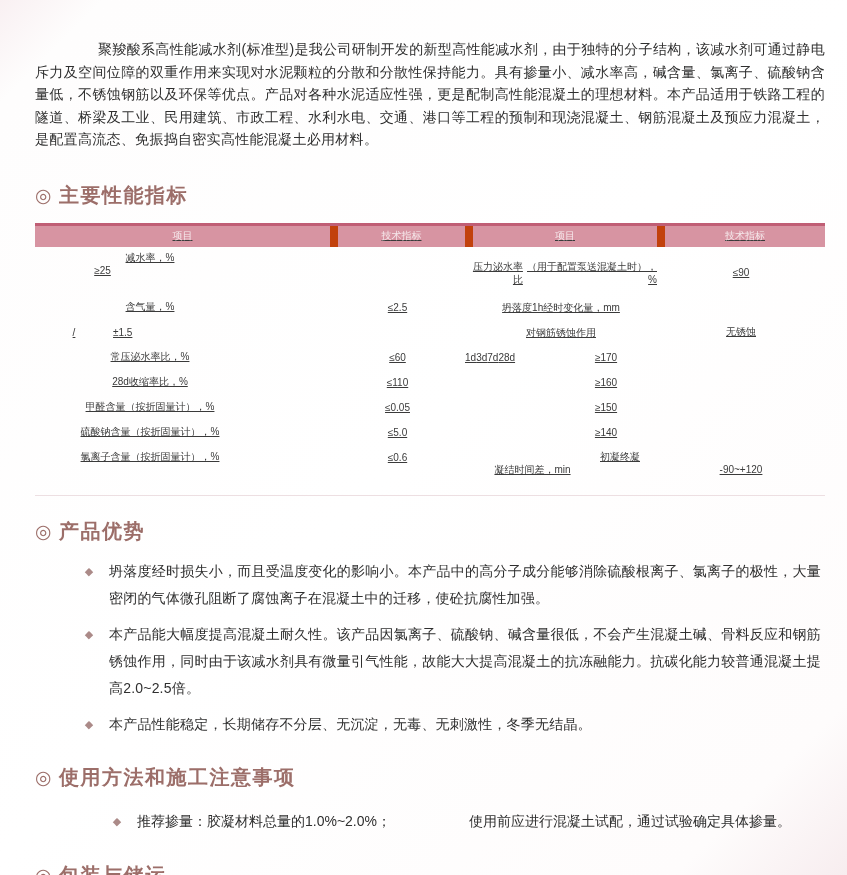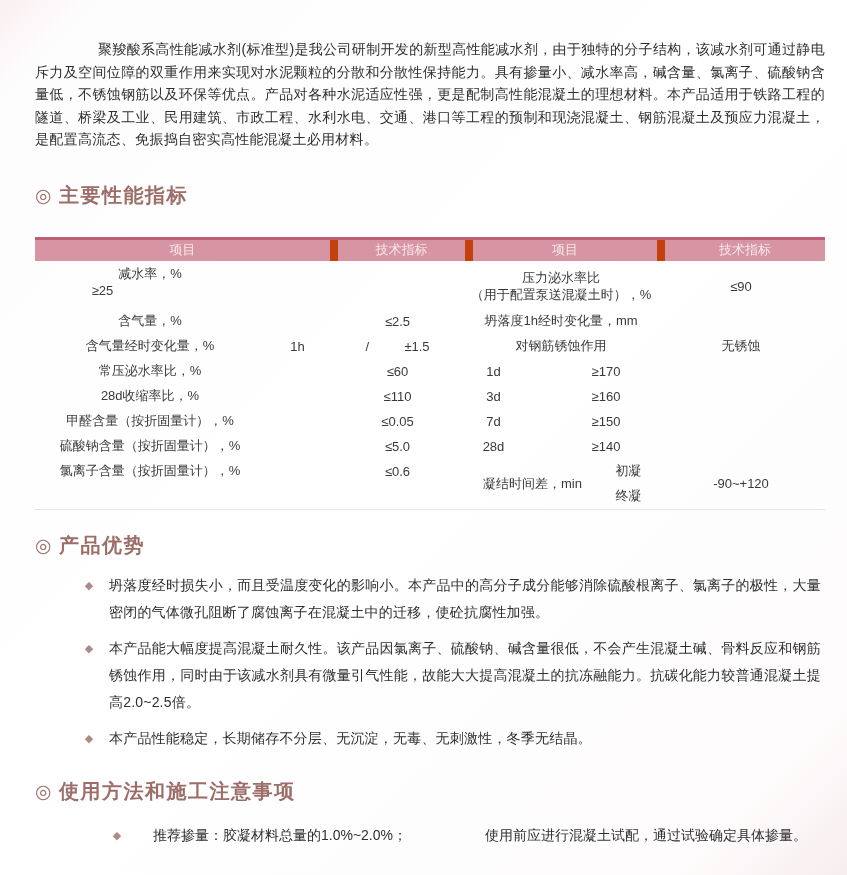--- a/index.html
+++ b/index.html
@@ -24,21 +24,21 @@
     margin:0;font-size:20px;font-weight:bold;color:#9c6e69;letter-spacing:1.5px;
   }
   .sec-title .marker{font-size:19px;font-weight:normal;}
 
   .h-perf{margin-top:31px;}
   .h-adv{margin-top:22px;}
   .h-usage{margin-top:26px;}
   .h-pack{margin-top:27px;}
 
   
-  .perf-table{width:790px;margin-top:28px;font-size:13px;color:#3a3a3a;}
+  .perf-table{width:790px;margin-top:14px;font-size:10px;color:#3a3a3a;text-decoration:underline;}
   .t-header{
     display:flex;height:24px;
     background:#d794a2;border-top:3px solid #c05e75;
     color:#f6e9ec;box-sizing:border-box;
   }
   .hc{display:flex;align-items:center;justify-content:center;box-sizing:border-box;border-left:8px solid #c2410c;}
   .hc.c1{width:295px;border-left:none;}
   .hc.c2{width:135px;}
   .hc.c3{width:192px;}
   .hc.c4{width:168px;}
@@ -50,42 +50,42 @@
   .lrow{display:flex;height:25px;}
   .lrow.tall{height:44px;flex-direction:column;}
   .lc1{width:295px;display:flex;align-items:center;}
   .lc1 .lbl{width:230px;text-align:center;}
   .lc1 .sub{width:65px;text-align:center;}
   .lc2{width:135px;display:flex;align-items:center;justify-content:center;}
   .lc2.split{justify-content:space-evenly;}
 
   .rrow{display:flex;height:25px;}
   .rrow.tall{height:44px;}
-  .rc3{width:192px;display:flex;flex-direction:column;align-items:center;justify-content:center;line-height:1.3;text-align:right;}
+  .rc3{width:192px;display:flex;flex-direction:row;align-items:center;justify-content:center;line-height:1.3;text-align:right;}
   .rc4{width:168px;display:flex;align-items:center;justify-content:center;}
 
   .grp{display:flex;}
   .grp.strength{height:100px;}
   .grp.setting{height:50px;}
   .g-lbl{width:135px;display:flex;align-items:center;justify-content:center;}
-  .g-mid{width:57px;display:flex;flex-direction:column;}
+  .g-mid{width:57px;display:flex;flex-direction:row;}
   .g-mid span{height:25px;display:flex;align-items:center;justify-content:center;}
   .g-vals{width:168px;display:flex;flex-direction:column;}
   .g-vals span{height:25px;display:flex;align-items:center;justify-content:center;}
   .g-val-center{width:168px;display:flex;align-items:center;justify-content:center;}
 
   
   .adv-list{margin-top:13px;}
   .b-item{display:flex;gap:14px;margin:0 0 9px 48px;font-size:14px;line-height:27px;color:#2f2f2f;}
   .b-item .dm{color:#ab8a88;font-size:11px;line-height:27px;flex:0 0 12px;text-align:center;}
   .b-item p{margin:0;width:712px;text-align:justify;letter-spacing:.2px;}
 
   .usage-row{display:flex;gap:14px;margin:17px 0 0 76px;font-size:14px;line-height:27px;color:#2f2f2f;}
   .usage-row .dm{color:#ab8a88;font-size:11px;flex:0 0 12px;text-align:center;}
-  .usage-row .dosage{width:318px;margin-left:16px;}
+  .usage-row .dosage{width:318px;}
 </style>
 </head>
 <body>
 
 <div class="page">
 
   <p class="intro">聚羧酸系高性能减水剂(标准型)是我公司研制开发的新型高性能减水剂，由于独特的分子结构，该减水剂可通过静电斥力及空间位障的双重作用来实现对水泥颗粒的分散和分散性保持能力。具有掺量小、减水率高，碱含量、氯离子、硫酸钠含量低，不锈蚀钢筋以及环保等优点。产品对各种水泥适应性强，更是配制高性能混凝土的理想材料。本产品适用于铁路工程的隧道、桥梁及工业、民用建筑、市政工程、水利水电、交通、港口等工程的预制和现浇混凝土、钢筋混凝土及预应力混凝土，是配置高流态、免振捣自密实高性能混凝土必用材料。</p>
 
   <h2 class="sec-title h-perf">
     <span class="marker">◎</span>
@@ -111,24 +111,20 @@
           <div class="lc2">≥25</div>
         </div>
         <div class="lrow">
           <div class="lc1">
               <span class="lbl">含气量，%</span>
               <span class="sub"></span>
             </div>
           <div class="lc2">≤2.5</div>
         </div>
         <div class="lrow">
-          <div class="lc1">
-            <span class="lbl">含气量经时变化量，%</span>
-            <span class="sub">1h</span>
-          </div>
           <div class="lc2 split">
             <span>/</span>
             <span>±1.5</span>
           </div>
         </div>
         <div class="lrow">
           <div class="lc1">
               <span class="lbl">常压泌水率比，%</span>
               <span class="sub"></span>
             </div>

